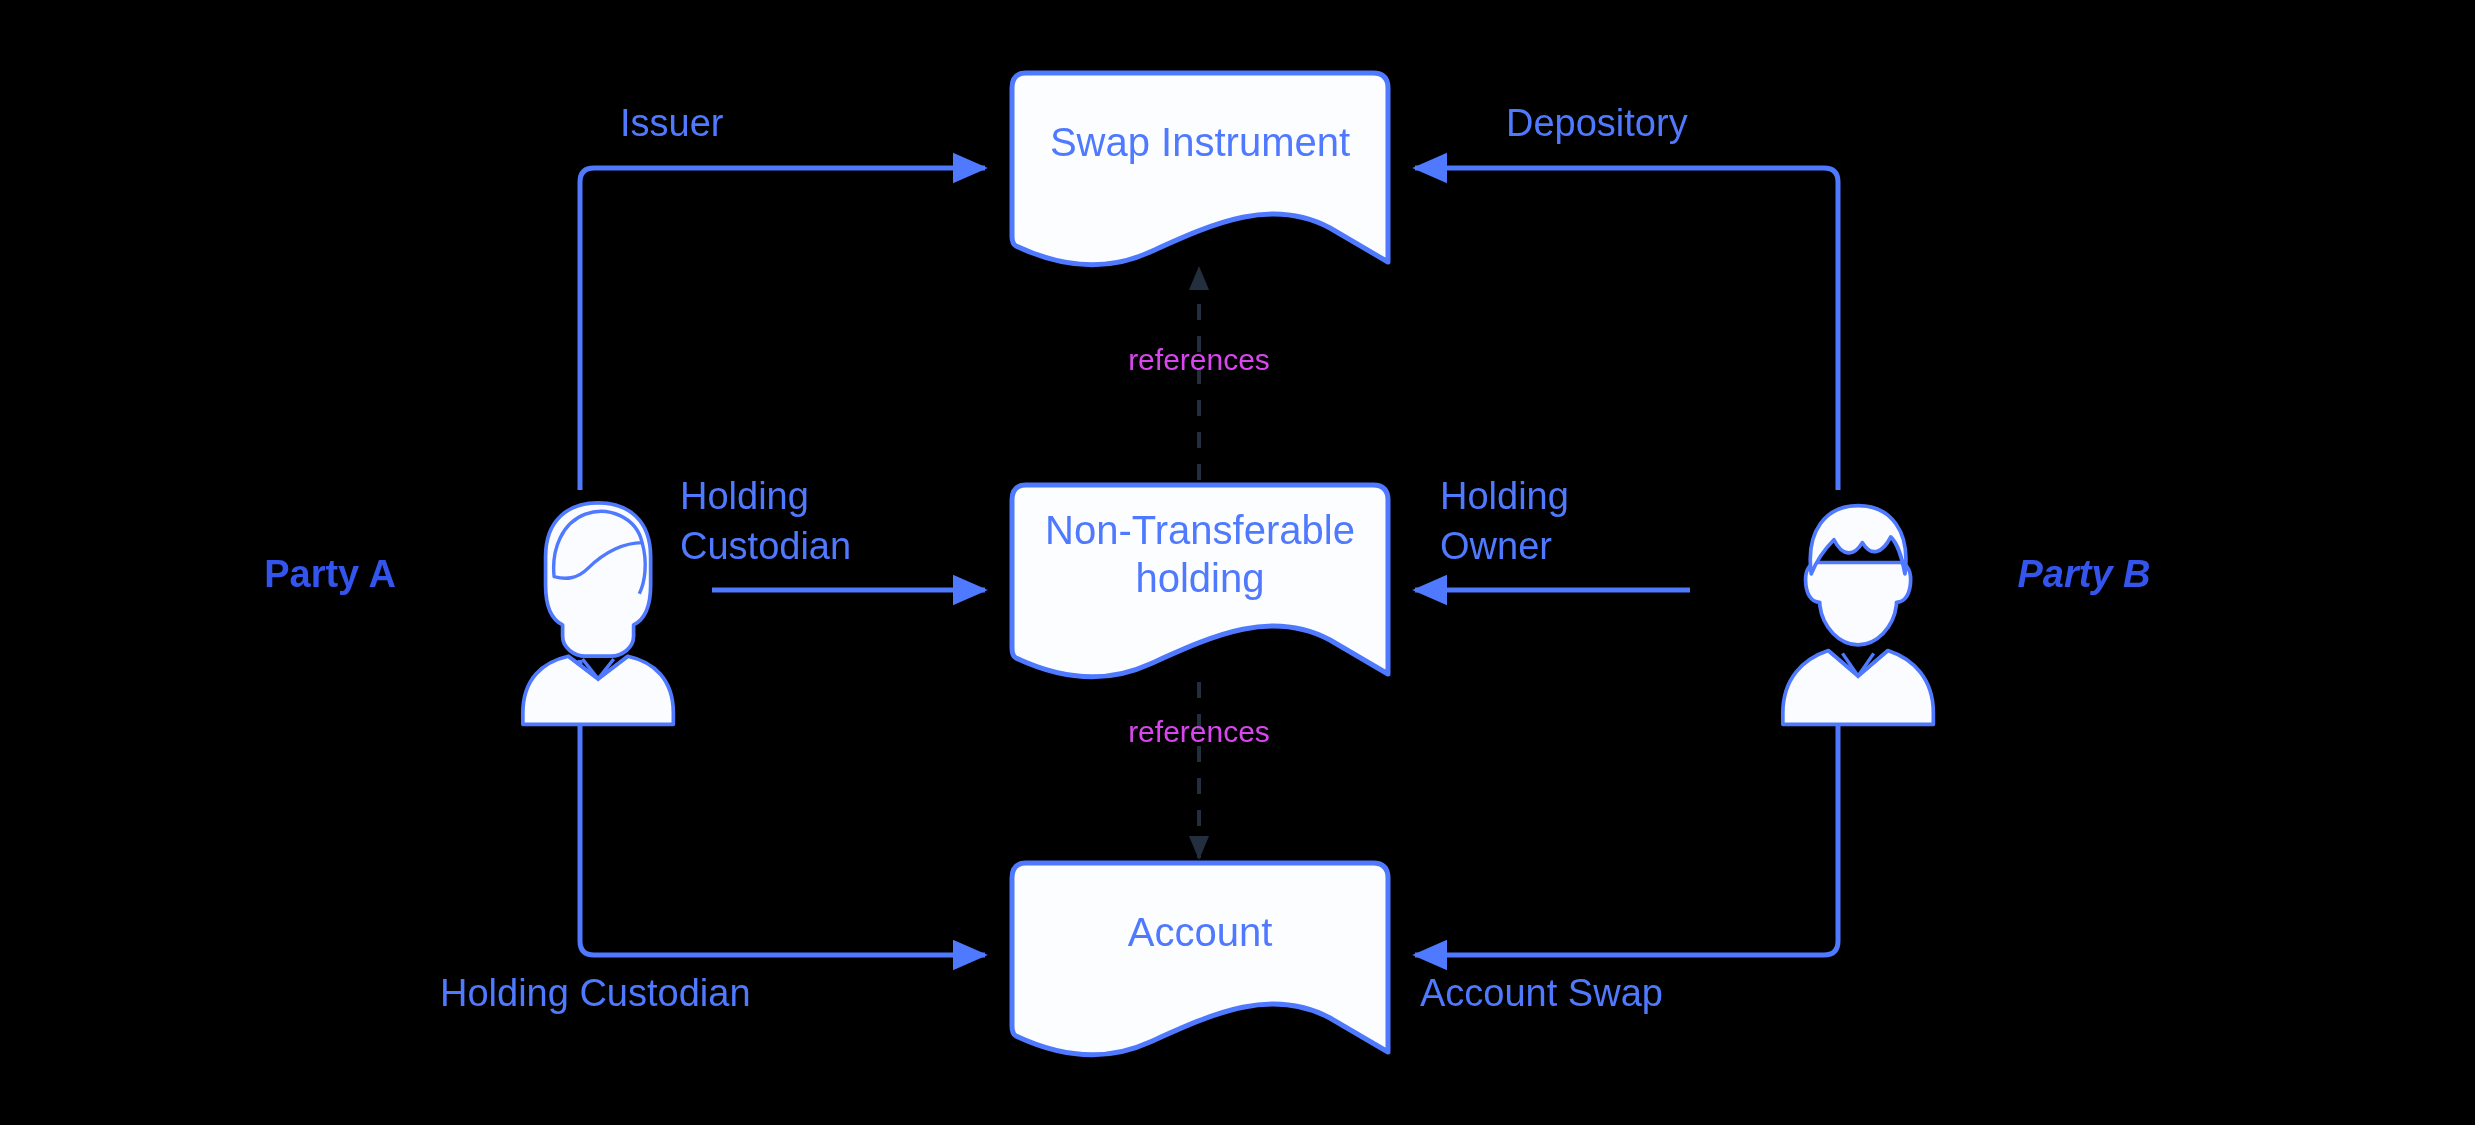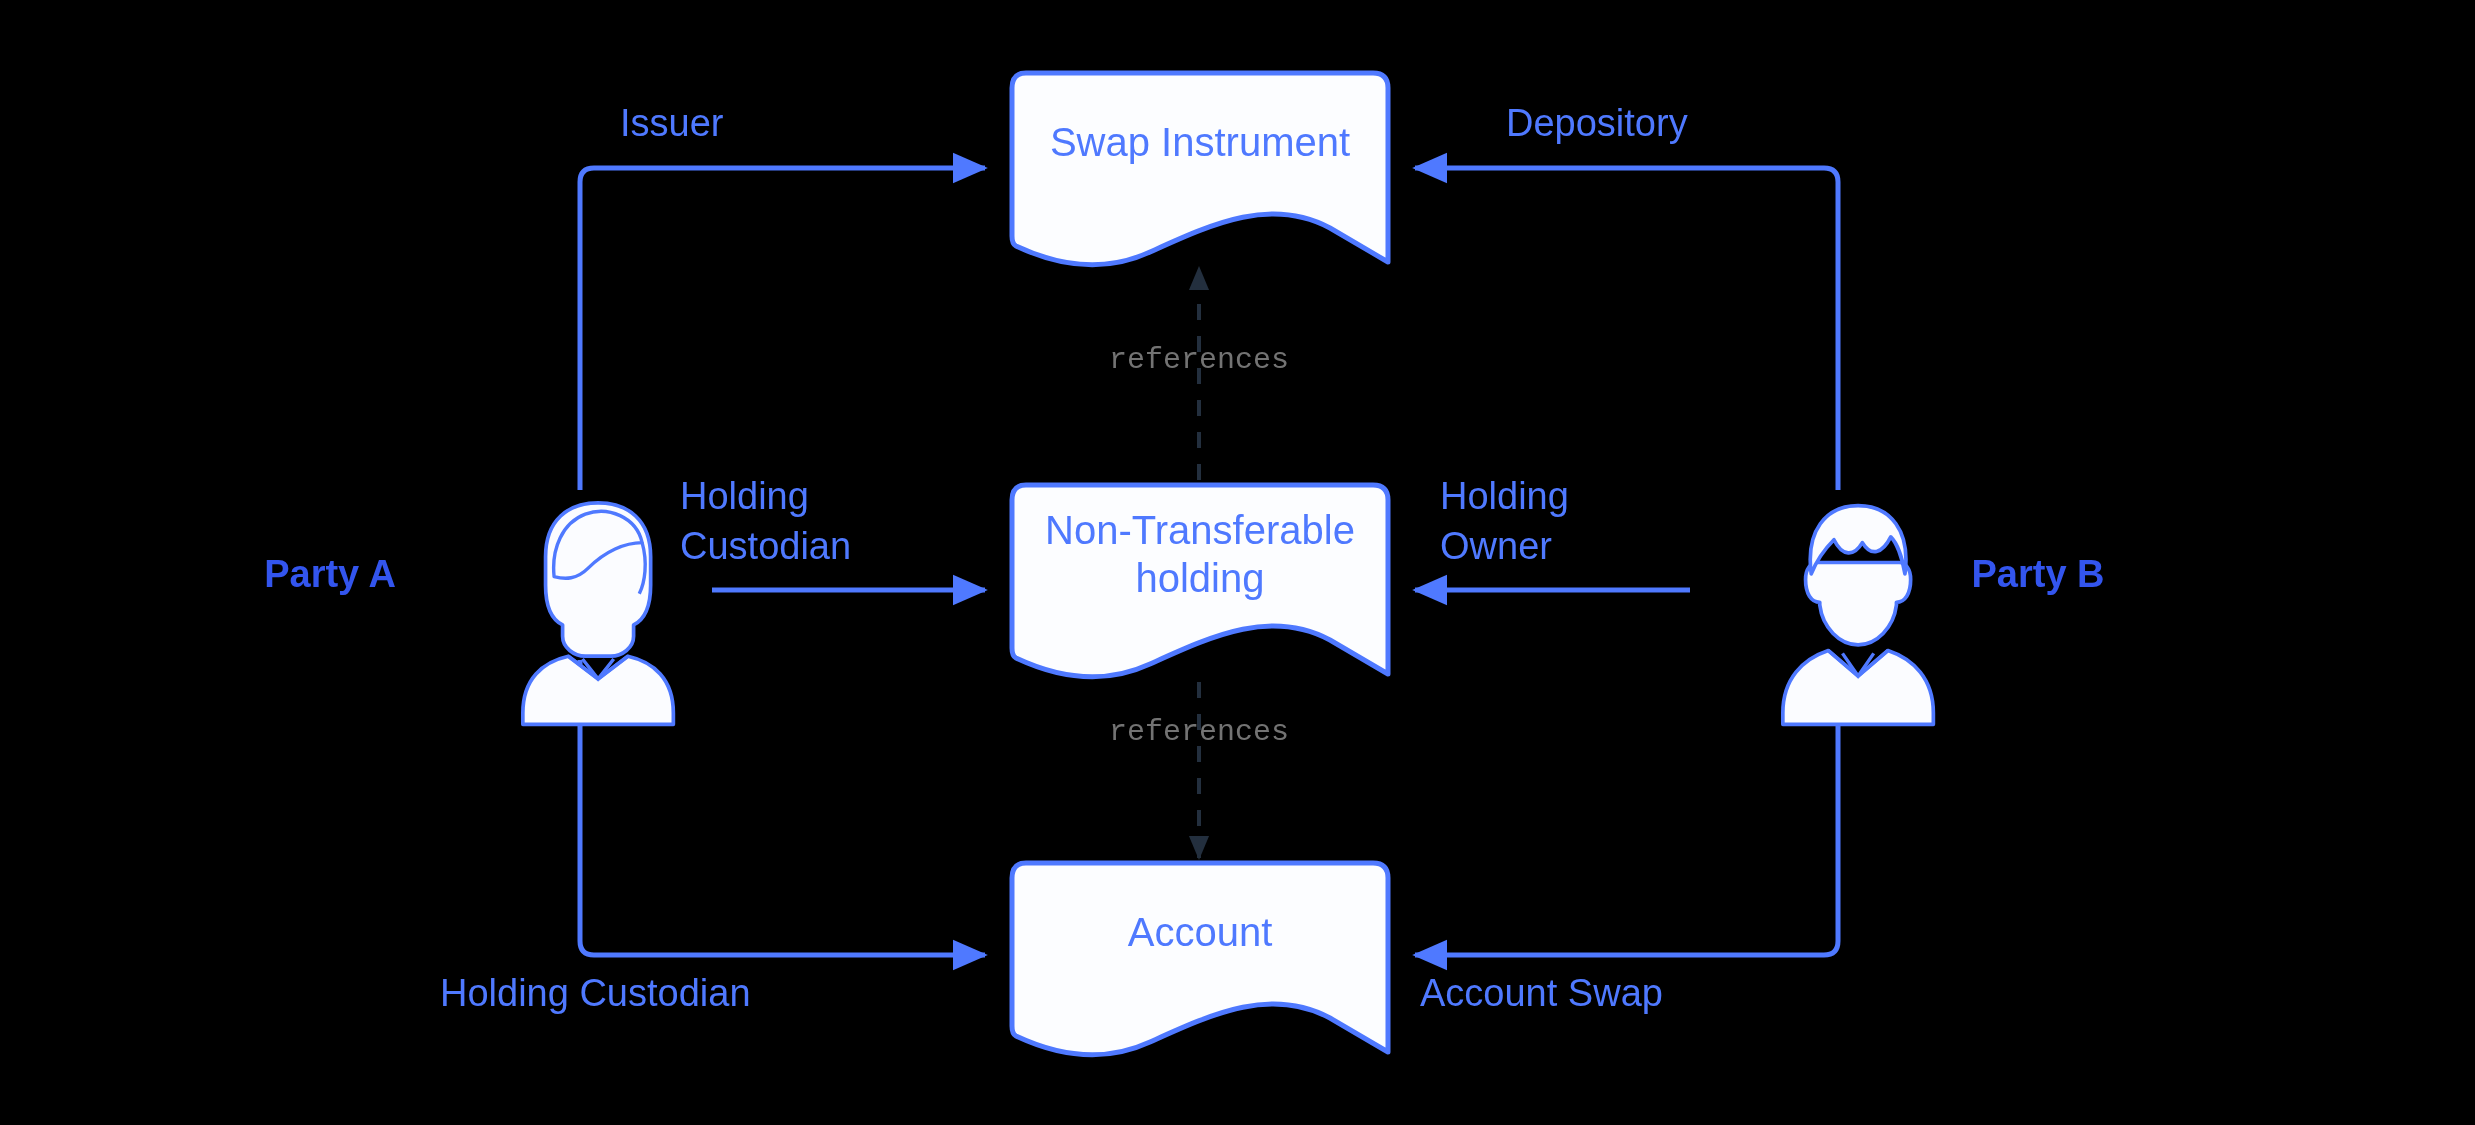--- a/index.html
+++ b/index.html
@@ -40,25 +40,25 @@
     position: absolute;
     color: #4f79ff;
     font-size: 38px;
     line-height: 50px;
     text-align: left;
     font-family: "Liberation Sans", sans-serif;
     white-space: pre-line;
   }
   .ref-label {
     position: absolute;
-    color: #737373;
+    color: #d946ef;
     font-size: 30px;
     line-height: 34px;
     text-align: center;
-    font-family: Liberation Mono, monospace;
+    font-family: Liberation Sans, sans-serif;
   }
   .actor-label {
     position: absolute;
     color: #3355ee;
     font-size: 38px;
     line-height: 44px;
     font-weight: bold;
     text-align: center;
     font-family: "Liberation Sans", sans-serif;
   }
@@ -194,15 +194,15 @@
   <div class="edge-label" style="left:440px; top:968px; width:540px;">Holding Custodian</div>
 
   <div class="edge-label" style="left:1420px; top:968px; width:540px;">Account Swap</div>
 
   <div class="ref-label" style="left:1049px; top:343px; width:300px;">references</div>
 
   <div class="ref-label" style="left:1049px; top:715px; width:300px;">references</div>
 
   <div class="actor-label" style="left:160px; top:552px; width:340px;">Party A</div>
 
-  <div class="actor-label" style="left:1868px; top:552px; width:340px;">Party B</div>
+  <div class="actor-label" style="left:1914px; top:552px; width:340px;font-style:italic;">Party B</div>
 
 </div>
 
 </body></html>

